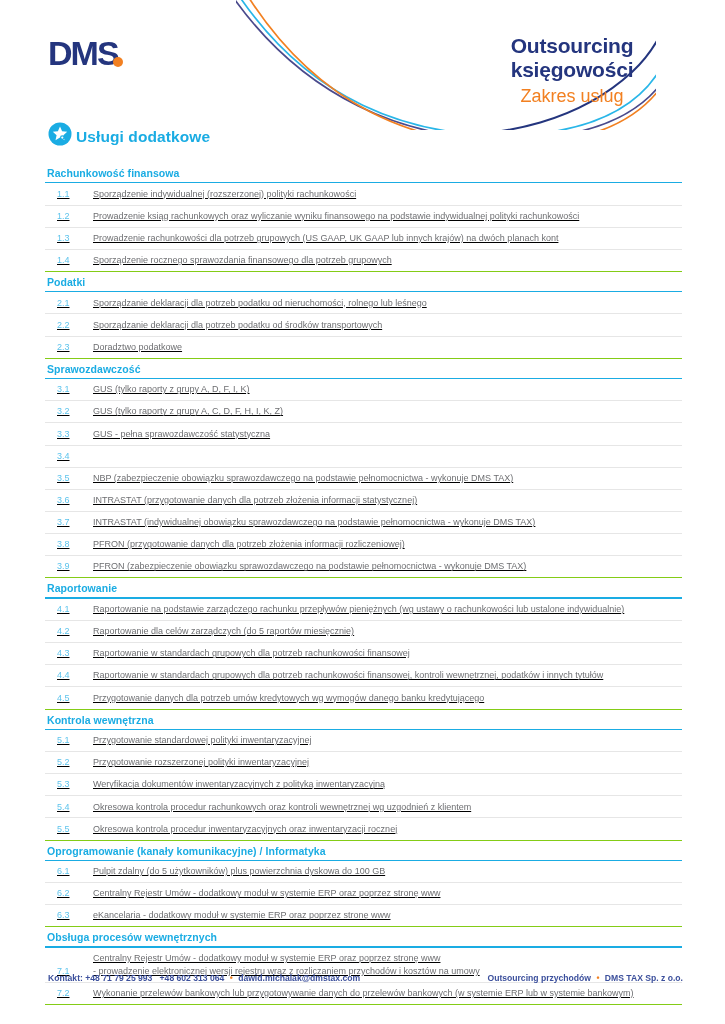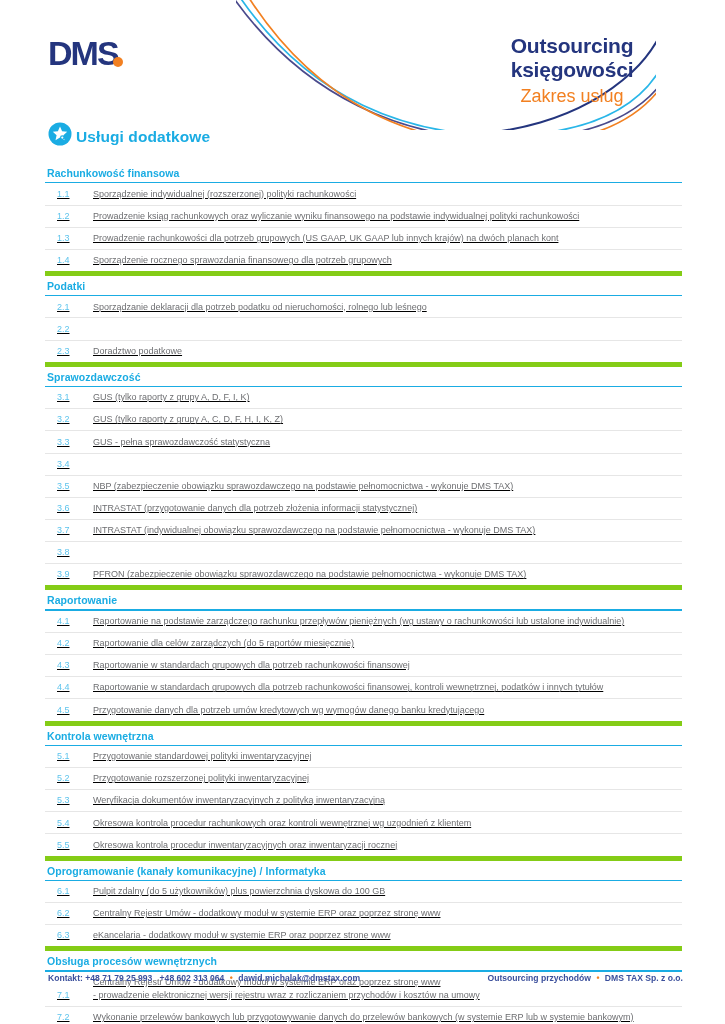--- a/index.html
+++ b/index.html
@@ -98,21 +98,21 @@
   }
   .rows { width: 100%; }
   .row {
     display: flex;
     align-items: flex-end;
     border-bottom: 1px solid #e6e6e6;
     padding: 4.2px 0 4.2px 0;
     min-height: 17px;
     text-decoration: underline;
   }
-  .row:last-child { border-bottom: 5px solid #84cc16; }
+  .row:last-child { border-bottom: 1px solid #84cc16; }
   .row-num {
     flex: 0 0 48px;
     font-size: 9px;
     color: #5cc3ec;
     padding-left: 12px;
     line-height: 1.42;
     font-weight: normal;
   }
   .row-text {
     flex: 1 1 auto;
@@ -197,20 +197,21 @@
     <div class="section">
       <div class="section-head">Podatki</div>
       <div class="section-rule"></div>
       <div class="rows">
         <div class="row">
           <div class="row-num">2.1</div>
           <div class="row-text"><span>Sporządzanie deklaracji dla potrzeb podatku od nieruchomości, rolnego lub leśnego</span></div>
         </div>
         <div class="row">
           <div class="row-num">2.2</div>
+          <div class="row-text"><span>Sporządzanie deklaracji dla potrzeb podatku od środków transportowych</span></div>
         </div>
         <div class="row">
           <div class="row-num">2.3</div>
           <div class="row-text"><span>Doradztwo podatkowe</span></div>
         </div>
       </div>
     </div>
     <div class="section">
       <div class="section-head">Sprawozdawczość</div>
       <div class="section-rule"></div>
@@ -237,20 +238,21 @@
         <div class="row">
           <div class="row-num">3.6</div>
           <div class="row-text"><span>INTRASTAT (przygotowanie danych dla potrzeb złożenia informacji statystycznej)</span></div>
         </div>
         <div class="row">
           <div class="row-num">3.7</div>
           <div class="row-text"><span>INTRASTAT (indywidualnej obowiązku sprawozdawczego na podstawie pełnomocnictwa - wykonuje DMS TAX)</span></div>
         </div>
         <div class="row">
           <div class="row-num">3.8</div>
+          <div class="row-text"><span>PFRON (przygotowanie danych dla potrzeb złożenia informacji rozliczeniowej)</span></div>
         </div>
         <div class="row">
           <div class="row-num">3.9</div>
           <div class="row-text"><span>PFRON (zabezpieczenie obowiązku sprawozdawczego na podstawie pełnomocnictwa - wykonuje DMS TAX)</span></div>
         </div>
       </div>
     </div>
     <div class="section">
       <div class="section-head">Raportowanie</div>
       <div class="section-rule"></div>

